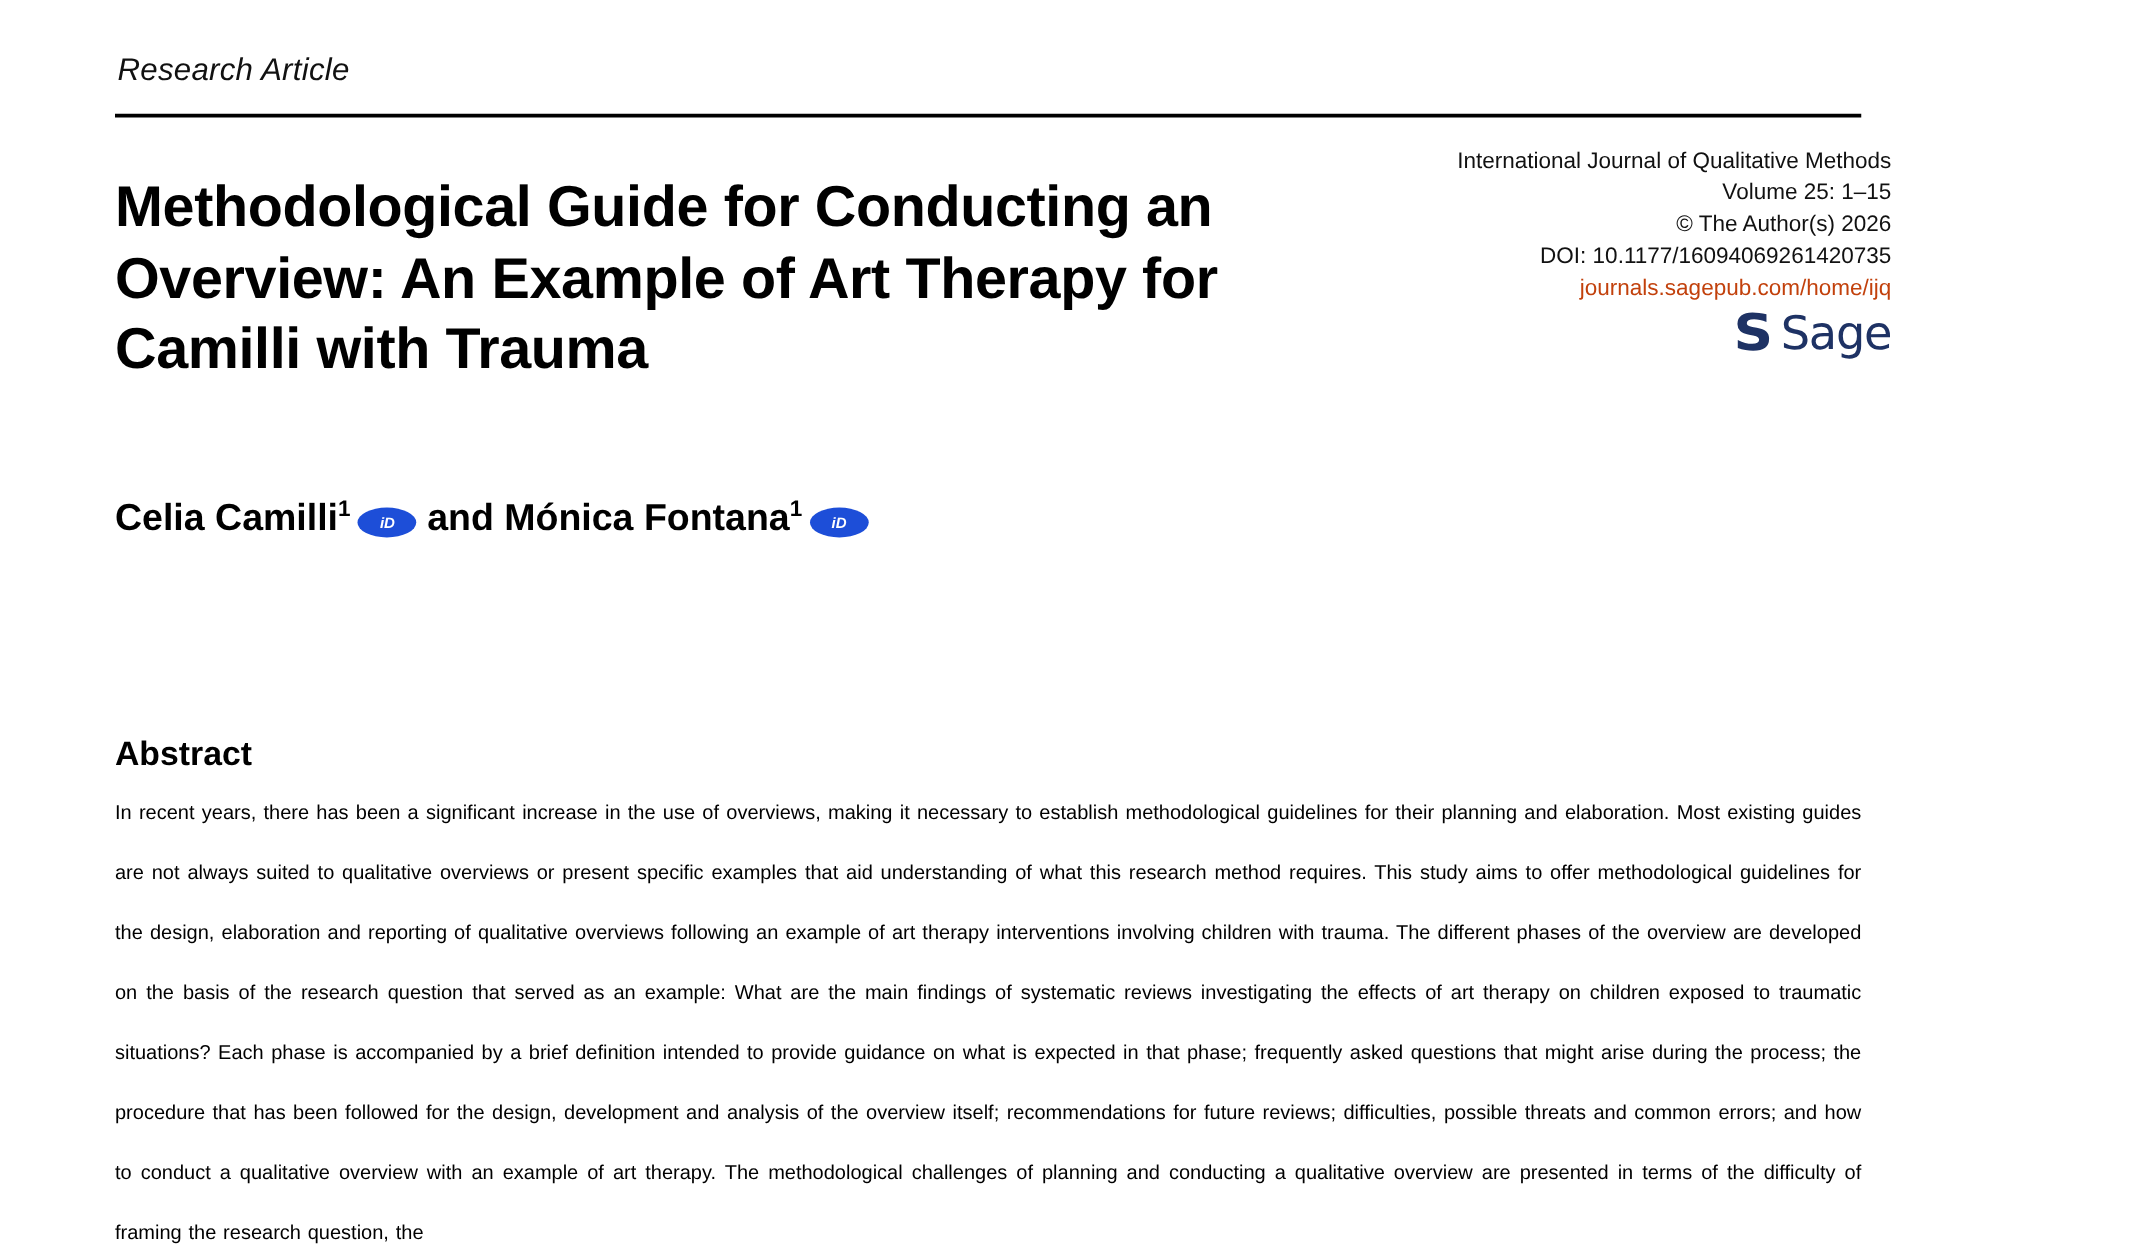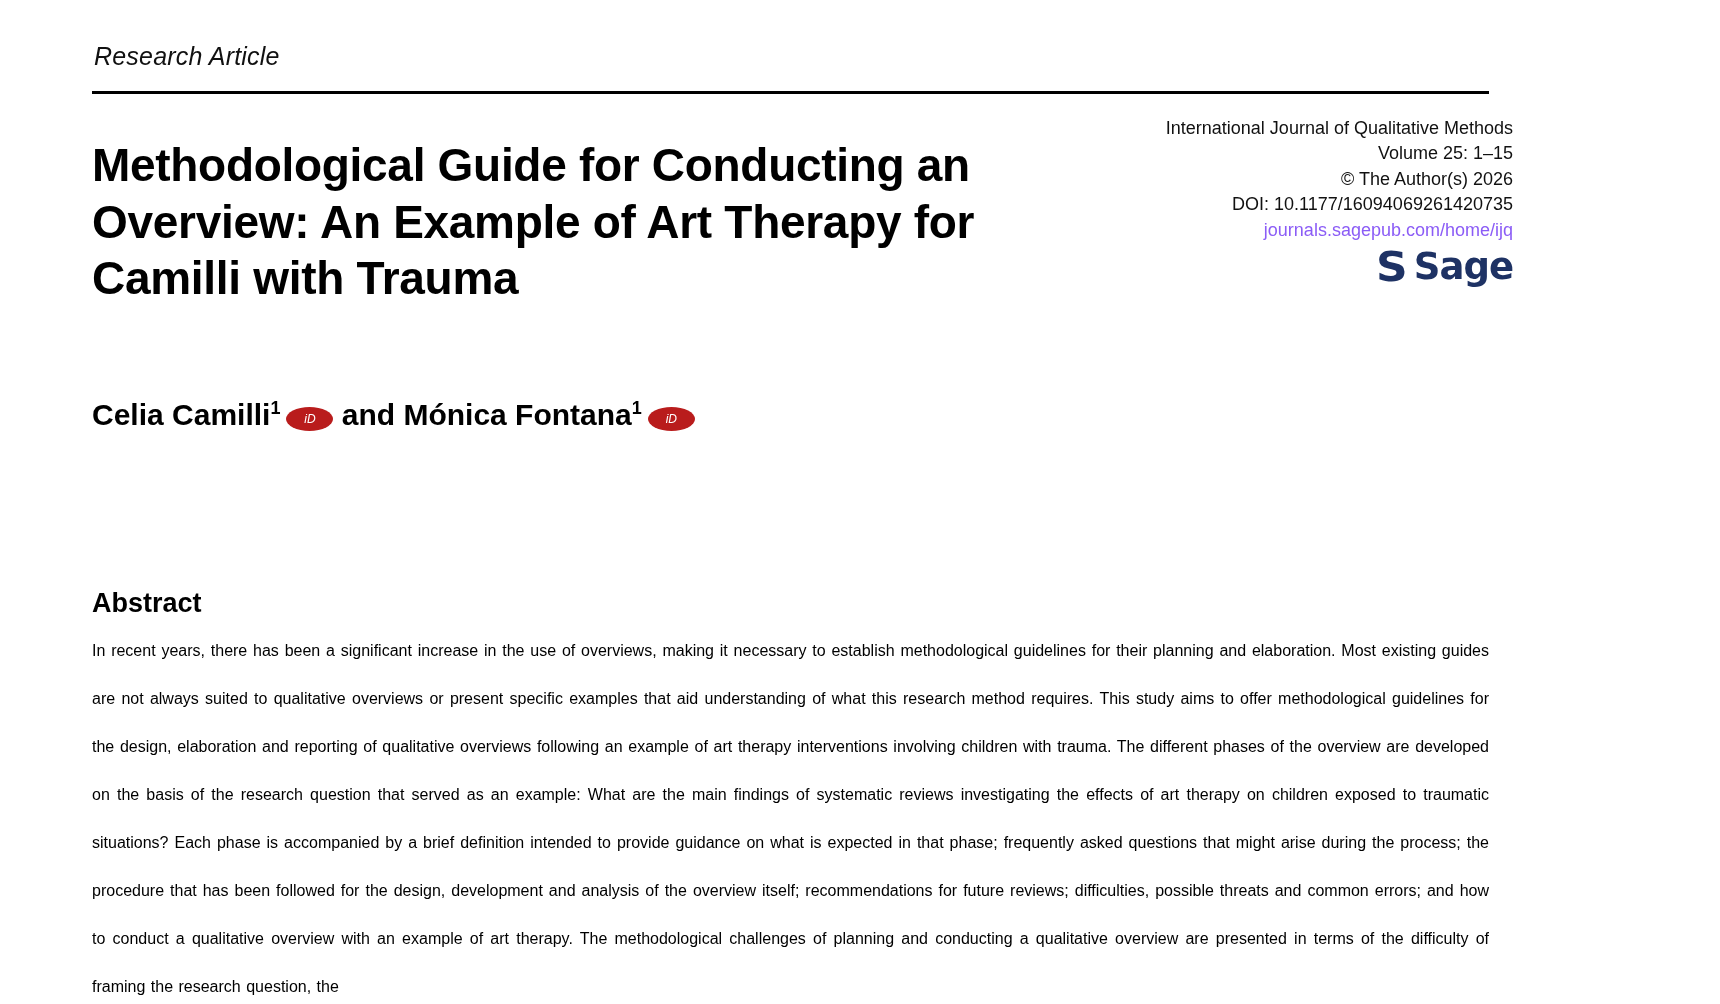--- a/index.html
+++ b/index.html
@@ -24,48 +24,48 @@
   .title{
     position:absolute;left:92px;top:137px;
     font-size:46px;font-weight:bold;line-height:56.5px;
     letter-spacing:-0.3px;color:#000;
   }
   .journal-block{
     position:absolute;right:231px;top:116px;width:600px;
     text-align:right;font-size:18px;line-height:25.4px;color:#111;
   }
   .journal-link{
-    color:#8b5cf6;text-decoration:none;cursor:pointer;
+    color:#c2410c;text-decoration:none;cursor:pointer;
   }
   .sage-logo{
     margin-top:4px;display:flex;justify-content:flex-end;align-items:center;
     color:#1e3264;
   }
   .sage-mark{
     font-weight:bold;font-size:44px;line-height:40px;
     font-family:"DejaVu Sans", sans-serif;
     transform:scaleY(0.92);
     margin-right:6px;
   }
   .sage-word{
-    font-weight:bold;font-size:37px;line-height:40px;
+    font-weight:normal;font-size:37px;line-height:40px;
     font-family:"DejaVu Sans", sans-serif;
     letter-spacing:-1px;
   }
   .authors{
     position:absolute;left:92px;top:398px;
     font-size:30px;font-weight:bold;color:#000;
   }
   .authors sup{
     font-size:60%;vertical-align:super;line-height:0;
   }
   .orcid{
     display:inline-block;width:47px;height:24px;border-radius:50%;
-    background:#b91c1c;color:#fff;
-    font-size:12px;font-weight:normal;line-height:24px;text-align:center;
+    background:#1d4ed8;color:#fff;
+    font-size:12px;font-weight:bold;line-height:24px;text-align:center;
     vertical-align:baseline;position:relative;top:-2px;margin-left:6px;
     font-style:italic;
   }
   .abstract-heading{
     position:absolute;left:92px;top:588px;
     font-size:27px;font-weight:bold;color:#000;
   }
   .abstract-body{
     position:absolute;left:92px;top:627px;width:1397px;
     font-size:16px;line-height:48px;color:#000;

